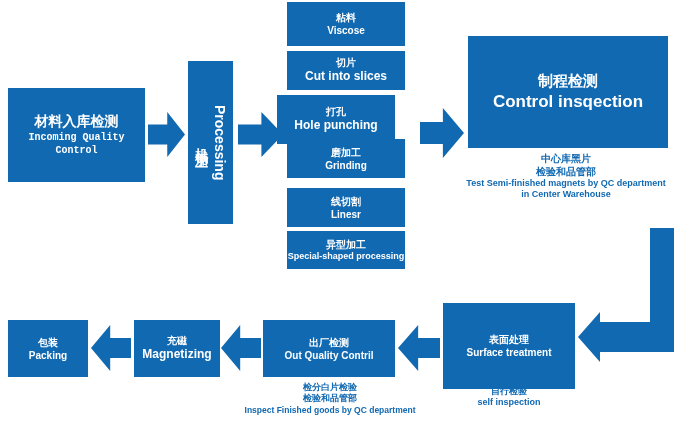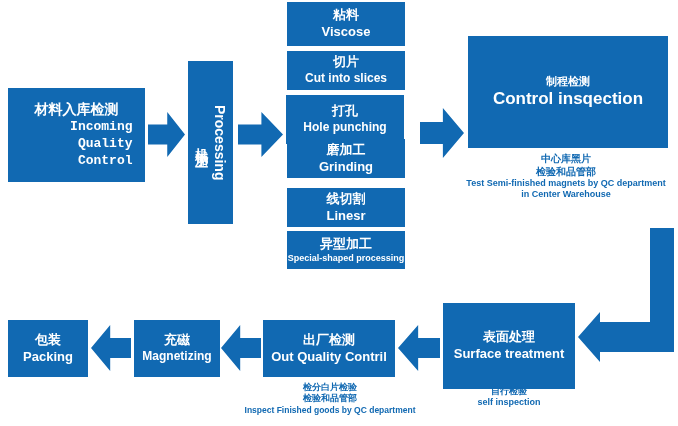--- a/index.html
+++ b/index.html
@@ -47,23 +47,23 @@
     text-align: center;
     font-weight: bold;
     line-height: 1.25;
   }
   .ann .l { display: block; }
 
   .fs8  { font-size: 8.5px; }
   .fs9  { font-size: 9px; }
   .fs10 { font-size: 10px; }
   .fs12 { font-size: 12px; }
-  .fs13 { font-size: 13px; text-align: right; }
+  .fs13 { font-size: 10px; }
   .fs14 { font-size: 14px; }
-  .fs15 { font-size: 11px; }
+  .fs15 { font-size: 15px; }
   .fs17 { font-size: 17px; }
 
   .vzh {
     writing-mode: vertical-rl;
     text-orientation: upright;
     font-size: 13px;
     letter-spacing: 3px;
   }
   .ven {
     writing-mode: vertical-rl;
@@ -92,21 +92,21 @@
   <div class="box" style="left:287px; top:2px; width:118px; height:44px;">
     <span class="fs13">粘料</span>
     <span class="fs13">Viscose</span>
   </div>
 
   <div class="box" style="left:287px; top:51px; width:118px; height:39px;">
     <span class="fs13">切片</span>
     <span class="fs12">Cut into slices</span>
   </div>
 
-  <div class="box" style="left:286px; top:95px; width:118px; height:49px;">
+  <div class="box" style="left:277px; top:95px; width:118px; height:49px;">
     <span class="fs13">打孔</span>
     <span class="fs12">Hole punching</span>
   </div>
 
   <div class="box" style="left:287px; top:188px; width:118px; height:39px;">
     <span class="fs13">线切割</span>
     <span class="fs13">Linesr</span>
   </div>
 
   <div class="box" style="left:287px; top:139px; width:118px; height:39px;">

